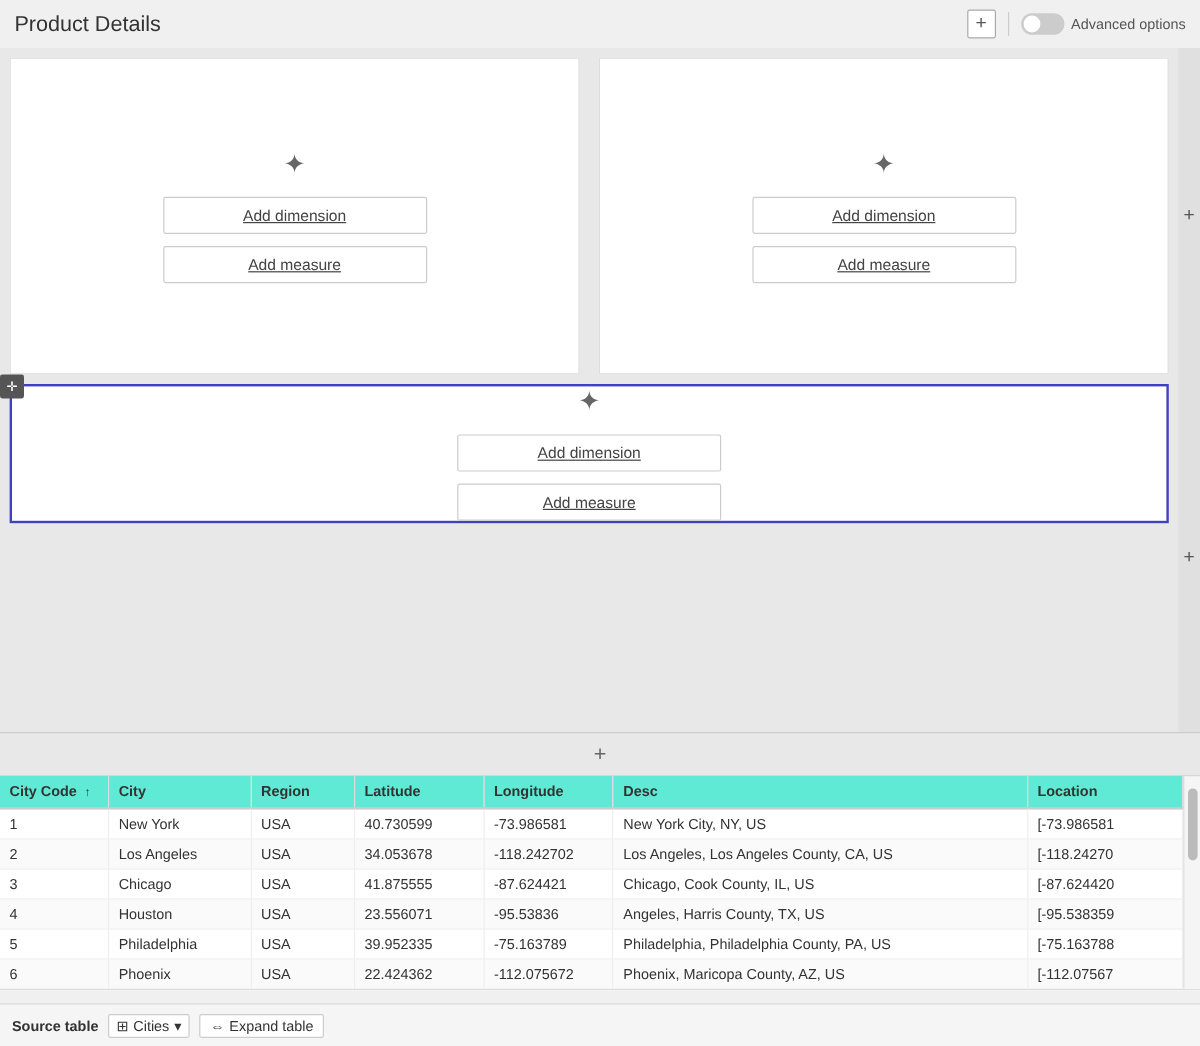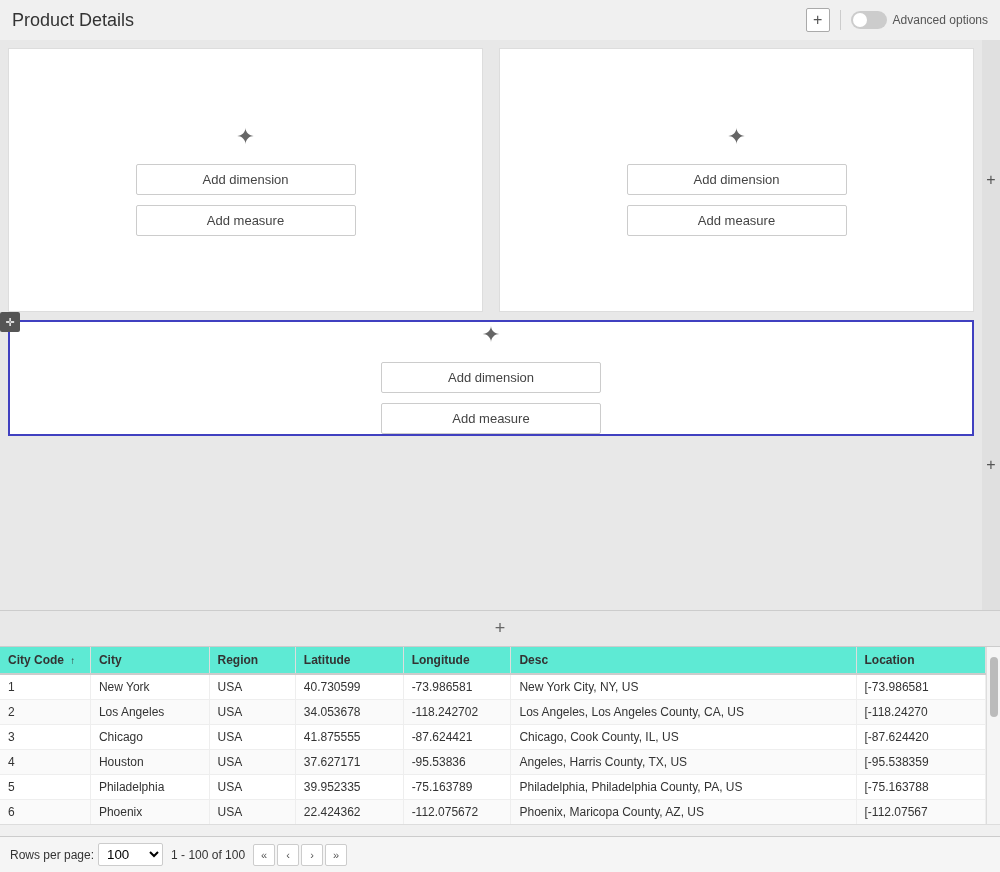--- a/index.html
+++ b/index.html
@@ -107,20 +107,21 @@
     .panel-btn {
       width: 220px;
       padding: 7px 12px;
       border: 1px solid #ccc;
       background: #fff;
       border-radius: 2px;
       cursor: pointer;
       font-size: 13px;
       color: #444;
       text-align: center;
+      text-decoration: underline;
     }
 
     
     .right-sidebar {
       width: 18px;
       background: #e0e0e0;
       display: flex;
       flex-direction: column;
       align-items: center;
       justify-content: center;
@@ -430,21 +431,21 @@
                 <td>USA</td>
                 <td>41.875555</td>
                 <td>-87.624421</td>
                 <td>Chicago, Cook County, IL, US</td>
                 <td>[-87.624420</td>
               </tr>
               <tr>
                 <td>4</td>
                 <td>Houston</td>
                 <td>USA</td>
-                <td>37.627171</td>
+                <td>23.556071</td>
                 <td>-95.53836</td>
                 <td>Angeles, Harris County, TX, US</td>
                 <td>[-95.538359</td>
               </tr>
               <tr>
                 <td>5</td>
                 <td>Philadelphia</td>
                 <td>USA</td>
                 <td>39.952335</td>
                 <td>-75.163789</td>
@@ -467,33 +468,28 @@
       <div style="width:14px; background:#f5f5f5; border-left:1px solid #ddd; position:relative; overflow:hidden;">
         <div style="width:8px; height:60px; background:#bbb; border-radius:4px; position:absolute; top:10px; left:3px;"></div>
       </div>
     </div>
 
     <div style="height:12px; background:#f0f0f0; border-top:1px solid #ddd; overflow-x:scroll;">
       <div style="width:1500px; height:1px;"></div>
     </div>
 
     <div class="table-footer">
-      <div class="footer-right">
-        <div class="rows-per-page">
-          <span>Rows per page:</span>
-          <select class="rows-select">
-            <option>100</option>
-            <option>50</option>
-            <option>25</option>
-          </select>
+      <div class="footer-left">
+        <span class="source-label">Source table</span>
+        <div class="table-icon">
+          <span>⊞</span>
+          <span>Cities</span>
+          <span>▾</span>
         </div>
-        <span>1 - 100 of 100</span>
-        <div class="page-nav">
-          <button class="nav-btn">«</button>
-          <button class="nav-btn">‹</button>
-          <button class="nav-btn">›</button>
-          <button class="nav-btn">»</button>
+        <div class="expand-btn">
+          <span>⇔</span>
+          <span>Expand table</span>
         </div>
       </div>
     </div>
   </div>
 
 </div>
 
 </body></html>

